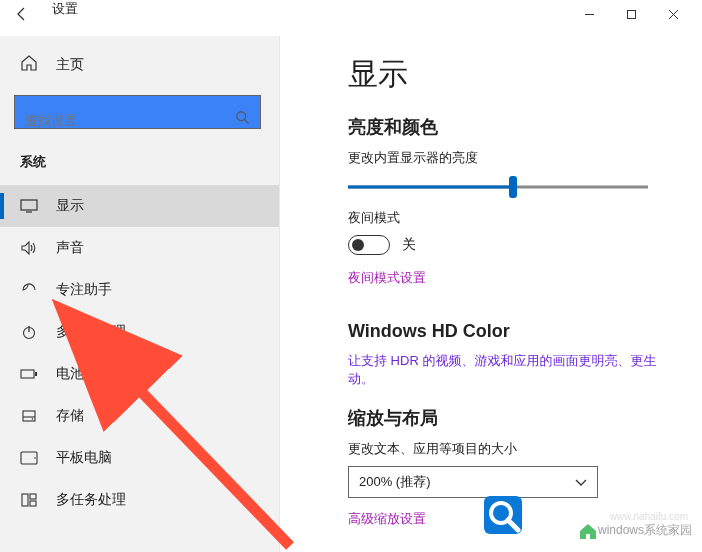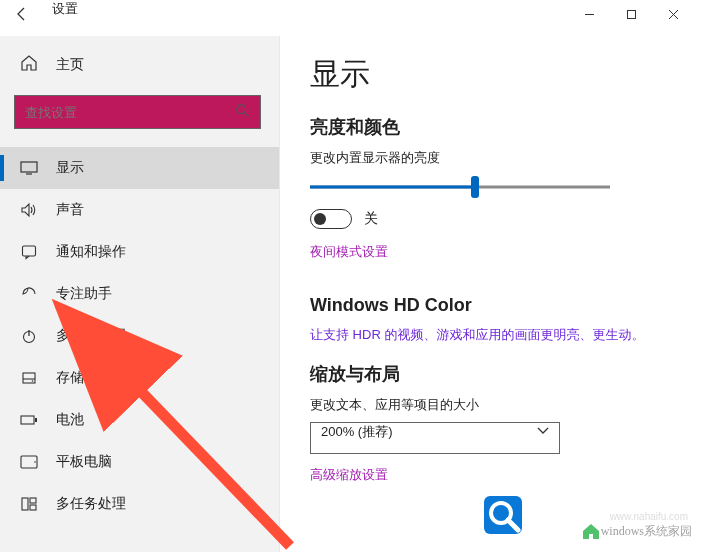--- a/index.html
+++ b/index.html
@@ -32,42 +32,43 @@
     display: flex;
   }
   .winctrls div {
     width: 42px; height: 28px;
     display: flex; align-items: center; justify-content: center;
     color: #555;
   }
   .container {
     display: flex;
     height: calc(552px - 36px);
+    gap: 38px;
   }
   .sidebar {
     width: 280px;
     background: #f2f2f2;
     border-right: 1px solid #e8e8e8;
     padding-top: 10px;
     display: flex;
     flex-direction: column;
     gap: 4px;
   }
   .home-row {
     display: flex; align-items: center;
     padding: 8px 20px;
     gap: 18px;
     cursor: pointer;
   }
   .searchbox {
     margin: 8px 18px 10px 14px;
     border: 1px solid #646464;
-    background: #be185d;
+    background: #3b82f6;
     height: 34px;
-    display: flex; align-items: center;
+    display: flex; align-items: flex-end;
     padding: 0 10px;
   }
   .searchbox input {
     border: none; outline: none; flex: 1;
     font-size: 13px; background: transparent;
   }
   .searchbox .mag { color: #555; }
   .section-label {
     font-weight: 600;
     font-size: 13px;
@@ -118,36 +119,36 @@
     position: relative; background: #fff;
   }
   .toggle .knob {
     width: 12px; height: 12px; background: #333; border-radius: 50%;
     position: absolute; top: 3px; left: 3px;
   }
   .link { color: #a21caf; font-size: 13px; cursor: pointer; margin: 4px 0 12px 0; display: inline-block; }
   .muted { color: #6d28d9; font-size: 13px; margin: 6px 0; }
   .dropdown {
     border: 1px solid #646464; width: 250px; height: 32px;
-    display: flex; align-items: flex-start; justify-content: space-between;
+    display: flex; align-items: center; justify-content: space-between;
     padding: 0 10px; font-size: 13px; margin: 6px 0 8px 0;
   }
   .dropdown .chev { color: #333; }
   
   .arrow-overlay {
     position: absolute; left: 0; top: 0; pointer-events: none;
   }
   
   .wm-mag {
     position: absolute; right: 170px; bottom: 5px;
   }
   .wm-text {
     position: absolute; right: 10px; bottom: 12px;
-    display: flex; align-items: flex-end; gap: 0;
-    font-size: 12px; color: #888; opacity: 0.8; font-family: Liberation Serif, serif;
+    display: flex; align-items: flex-start; gap: 0;
+    font-size: 12px; color: #888; opacity: 0.8;
   }
   .wm-text .house svg { display: block; }
   .wm-url { position:absolute; right: 14px; bottom: 30px; font-size:10px; color:#c8c8c8; opacity:.6;}
 </style>
 </head>
 <body>
 
 <div class="titlebar">
   <div class="back">
     <svg width="16" height="16" viewBox="0 0 16 16">
@@ -186,20 +187,21 @@
     </div>
     <div class="searchbox">
       <input placeholder="查找设置" style="">
       <span class="mag">
         <svg width="15" height="15" viewBox="0 0 15 15">
             <circle cx="6.2" cy="6.2" r="4.4" stroke="#555" stroke-width="1.2" fill="none"></circle>
             <line x1="9.6" y1="9.6" x2="13.5" y2="13.5" stroke="#555" stroke-width="1.2"></line>
           </svg>
       </span>
     </div>
+    <div class="section-label">系统</div>
     <ul class="nav">
       <li class="active">
         <span class="icon">
             <svg width="18" height="14" viewBox="0 0 18 14">
               <rect x="1" y="1" width="16" height="10" stroke="#333" stroke-width="1.2" fill="none"></rect>
               <line x1="6" y1="13" x2="12" y2="13" stroke="#333" stroke-width="1.2"></line>
             </svg>
           </span>
         <span>显示</span>
       </li>
@@ -208,61 +210,52 @@
             <svg width="18" height="16" viewBox="0 0 18 16">
               <path d="M2 6 H5 L9 2 V14 L5 10 H2 Z" stroke="#333" stroke-width="1.1" fill="none"></path>
               <path d="M11 5 Q13 8 11 11 M13 3 Q16.5 8 13 13" stroke="#333" stroke-width="1.1" fill="none"></path>
             </svg>
           </span>
         <span>声音</span>
       </li>
       <li>
         <span class="icon">
             <svg width="16" height="16" viewBox="0 0 16 16">
-              <rect x="1.5" y="2" width="13" height="10" rx="1.5" stroke="#333" stroke-width="1.1" fill="none"></rect>
-              <path d="M5 12 L5 14.5 L8 12" stroke="#333" stroke-width="1.1" fill="none"></path>
-            </svg>
-          </span>
-        <span>通知和操作</span>
-      </li>
-      <li>
-        <span class="icon">
-            <svg width="16" height="16" viewBox="0 0 16 16">
               <path d="M2 8 A6 6 0 0 1 14 8 A6 6 0 0 0 7 2 A6 6 0 0 1 2 8 Z" stroke="#333" stroke-width="1.1" fill="none"></path>
             </svg>
           </span>
         <span>专注助手</span>
       </li>
       <li>
         <span class="icon">
             <svg width="16" height="16" viewBox="0 0 16 16">
               <circle cx="8" cy="9" r="5.5" stroke="#333" stroke-width="1.1" fill="none"></circle>
               <line x1="8" y1="2" x2="8" y2="8" stroke="#333" stroke-width="1.3"></line>
             </svg>
           </span>
         <span>多任务处理</span>
+      </li>
+      <li>
+        <span class="icon">
+            <svg width="18" height="12" viewBox="0 0 18 12">
+              <rect x="1" y="2" width="13" height="8" stroke="#333" stroke-width="1.1" fill="none"></rect>
+              <rect x="15" y="4" width="2" height="4" fill="#333"></rect>
+            </svg>
+          </span>
+        <span>电池</span>
       </li>
       <li>
         <span class="icon">
             <svg width="16" height="16" viewBox="0 0 16 16">
               <rect x="2" y="3" width="12" height="10" stroke="#333" stroke-width="1.1" fill="none"></rect>
               <line x1="2" y1="9" x2="14" y2="9" stroke="#333" stroke-width="1.1"></line>
               <circle cx="11.5" cy="11" r="0.8" fill="#333"></circle>
             </svg>
           </span>
         <span>存储</span>
-      </li>
-      <li>
-        <span class="icon">
-            <svg width="18" height="12" viewBox="0 0 18 12">
-              <rect x="1" y="2" width="13" height="8" stroke="#333" stroke-width="1.1" fill="none"></rect>
-              <rect x="15" y="4" width="2" height="4" fill="#333"></rect>
-            </svg>
-          </span>
-        <span>电池</span>
       </li>
       <li>
         <span class="icon">
             <svg width="18" height="14" viewBox="0 0 18 14">
               <rect x="1" y="1" width="16" height="12" rx="1" stroke="#333" stroke-width="1.1" fill="none"></rect>
               <circle cx="15" cy="7" r="0.8" fill="#333"></circle>
             </svg>
           </span>
         <span>平板电脑</span>
       </li>
@@ -283,20 +276,21 @@
     <h1 class="page-title">显示</h1>
 
     <h2 class="group">亮度和颜色</h2>
     <div class="field-label">更改内置显示器的亮度</div>
     <div class="slider">
       <div class="track"></div>
       <div class="fill" id="slider-fill" style="width: 55%;"></div>
       <div class="thumb" id="slider-thumb" style="left: 55%;"></div>
     </div>
 
+    <div class="field-label">夜间模式</div>
     <div class="toggle-row">
       <div class="toggle">
           <div class="knob"></div>
         </div>
       <span>关</span>
     </div>
     <span class="link">夜间模式设置</span>
 
     <h2 class="group" style="margin-top:22px">Windows HD Color</h2>
     <div class="muted">让支持 HDR 的视频、游戏和应用的画面更明亮、更生动。</div>

